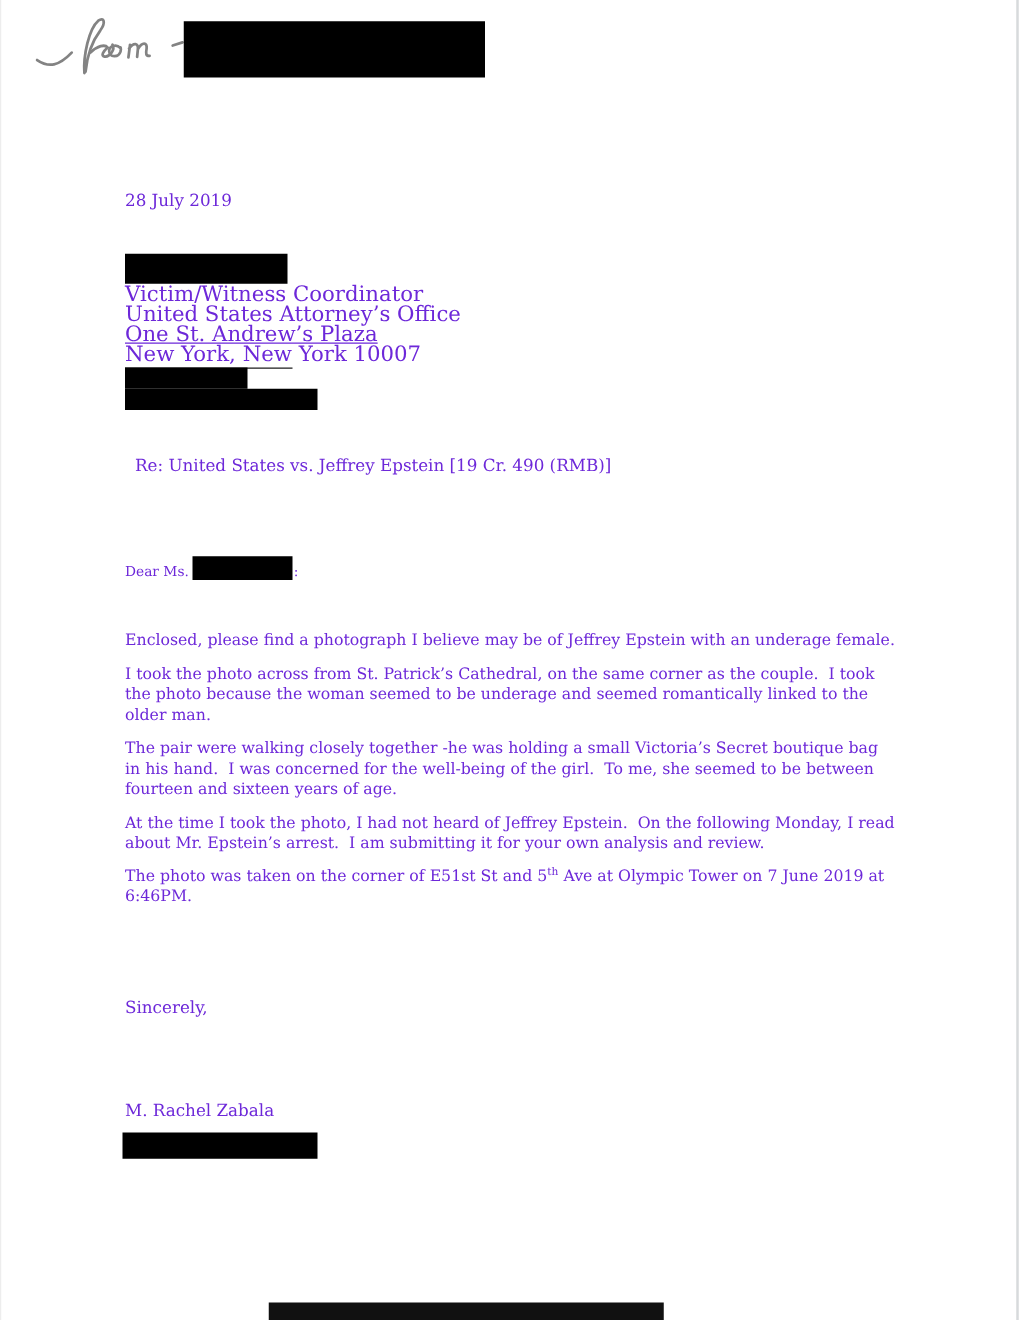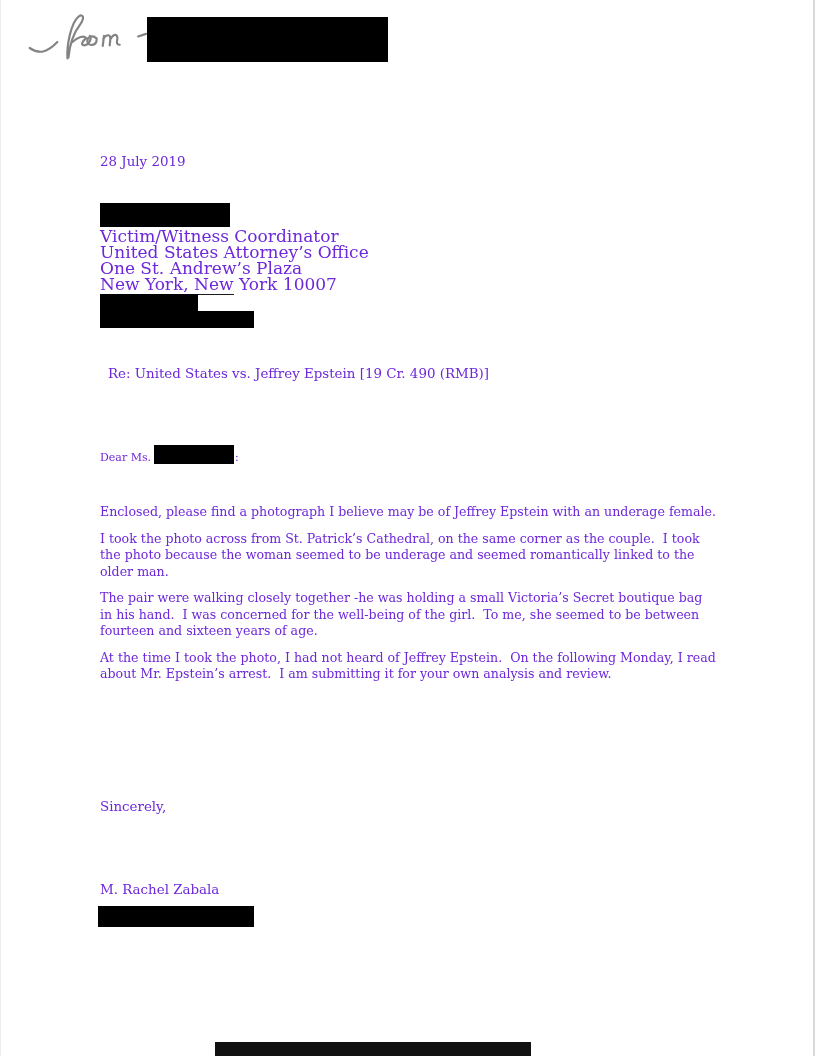--- a/index.html
+++ b/index.html
@@ -51,41 +51,42 @@
   </div>
 
   <div class="redaction" style="left:147px;top:17px;width:241px;height:45px;"></div>
 
   <div class="abs date" style="left:100px;top:154px;">28 July 2019</div>
 
   <div class="redaction" style="left:100px;top:203px;width:130px;height:24px;"></div>
 
   <div class="abs address-line" style="left:100px;top:228px;">Victim/Witness Coordinator</div>
   <div class="abs address-line" style="left:100px;top:244px;">United States Attorney’s Office</div>
-  <div class="abs address-line" style="left:100px;top:260px;">One St. Andrew’s Plaza</div>
+  <div class="abs address-line" style="left:100px;top:260px;text-decoration:underline;">One St. Andrew’s Plaza</div>
   <div class="abs address-line" style="left:100px;top:276px;">
     <span class="underline-part">New York, New</span><span> York 10007</span>
   </div>
 
   <div class="redaction" style="left:100px;top:294px;width:98px;height:17px;"></div>
   <div class="redaction" style="left:100px;top:311px;width:154px;height:17px;"></div>
 
   <div class="abs re-line" style="left:108px;top:366px;">Re: United States vs. Jeffrey Epstein [19 Cr. 490 (RMB)]</div>
 
   <div class="abs salutation" style="left:100px;top:445px;">
     <span>Dear Ms.</span>
     <span class="inline-bar"></span>
     <span>:</span>
   </div>
 
   <div class="body-copy">
     <p>Enclosed, please find a photograph I believe may be of Jeffrey Epstein with an underage female.</p>
     <p>I took the photo across from St. Patrick’s Cathedral, on the same corner as the couple.  I took the photo because the woman seemed to be underage and seemed romantically linked to the older man.</p>
     <p>The pair were walking closely together -he was holding a small Victoria’s Secret boutique bag in his hand.  I was concerned for the well-being of the girl.  To me, she seemed to be between fourteen and sixteen years of age.</p>
     <p>At the time I took the photo, I had not heard of Jeffrey Epstein.  On the following Monday, I read about Mr. Epstein’s arrest.  I am submitting it for your own analysis and review.</p>
+    <p><span>The photo was taken on the corner of E51st St and 5</span><sup>th</sup><span> Ave at Olympic Tower on 7 June 2019 at 6:46PM.</span></p>
   </div>
 
   <div class="abs closing" style="left:100px;top:799px;">Sincerely,</div>
   <div class="abs closing" style="left:100px;top:882px;">M. Rachel Zabala</div>
 
   <div class="redaction" style="left:98px;top:906px;width:156px;height:21px;"></div>
 
   <div class="redaction" style="left:215px;top:1042px;width:316px;height:14px;background:#111;"></div>
 
   <div class="scan-edge-left"></div>

